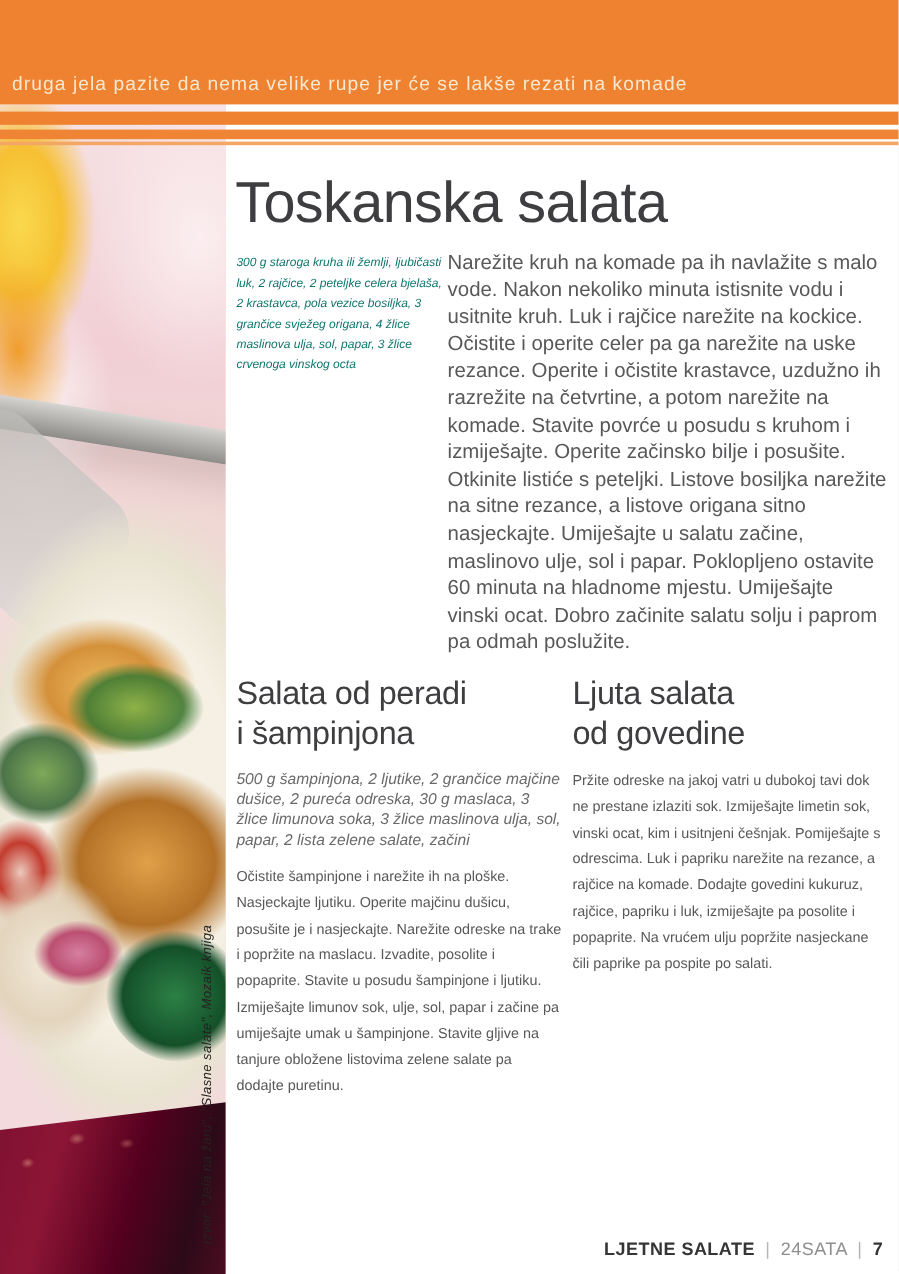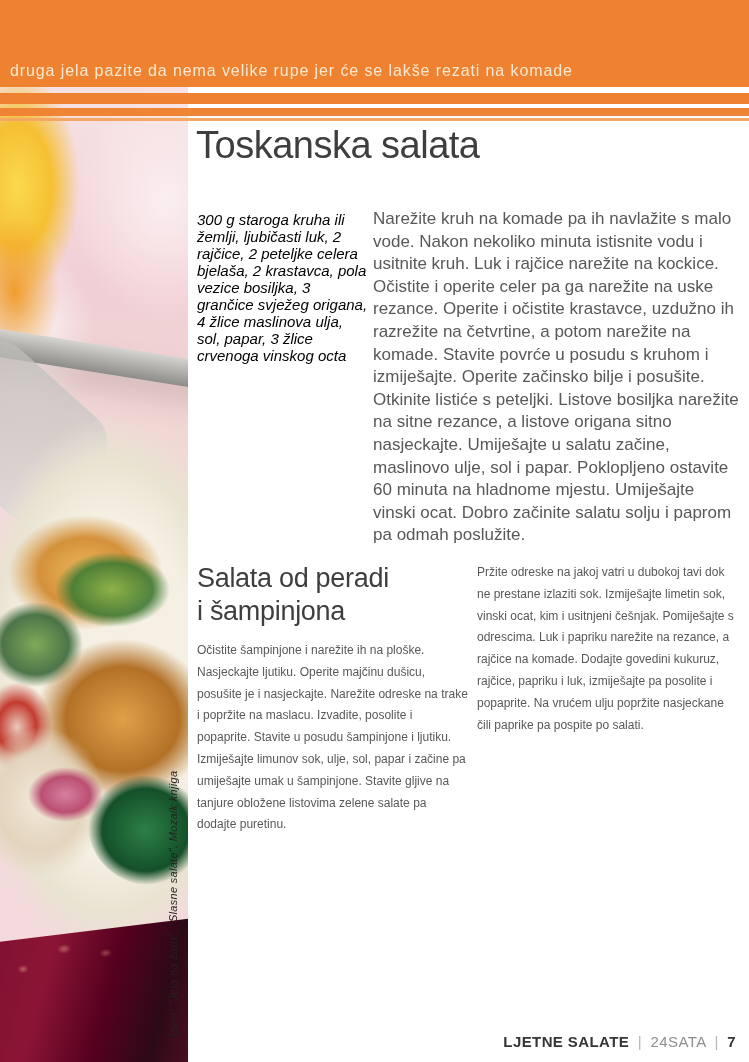--- a/index.html
+++ b/index.html
@@ -67,27 +67,27 @@
 
   .photo-caption {
     position:absolute; left:166px; top:737px; height:300px; z-index:3;
     writing-mode:vertical-rl; transform:rotate(180deg);
     font-style:italic; font-size:11px; line-height:15px;
     color:#26221f; letter-spacing:0.3px; white-space:nowrap;
   }
 
   
   .title {
-    position:absolute; left:196px; top:124px; z-index:2;
-    font-size:38px; font-weight:normal; color:#3e3e40; letter-spacing:-0.5px; margin:0;
+    position:absolute; left:196px; top:142px; z-index:2;
+    font-size:48px; font-weight:normal; color:#3e3e40; letter-spacing:-0.5px; margin:0;
     white-space:nowrap;
   }
   .ing-main {
     position:absolute; left:197px; top:211px; width:172px; z-index:2;
-    font-style:italic; font-size:15px; line-height:17px; color:#000000;
+    font-style:italic; font-size:10px; line-height:17px; color:#0f766e;
   }
   .body-main {
     position:absolute; left:373px; top:208px; width:366px; z-index:2;
     font-size:17px; line-height:22.6px; color:#58585a;
   }
   .col { position:absolute; top:562px; z-index:2; }
   .col1 { left:197px; width:272px; }
   .col2 { left:477px; width:264px; }
   .col h2 {
     font-size:27px; line-height:33px; font-weight:normal; color:#3e3e40;
@@ -134,24 +134,27 @@
   </div>
   <div class="photo-caption">Izvor: "Jela na žaru", "Slasne salate", Mozaik knjiga</div>
 
   <h1 class="title">Toskanska salata</h1>
   <div class="ing-main">300 g staroga kruha ili žemlji, ljubičasti luk, 2 rajčice, 2 peteljke celera bjelaša, 2 krastavca, pola vezice bosiljka, 3 grančice svježeg origana, 4 žlice maslinova ulja, sol, papar, 3 žlice crvenoga vinskog octa</div>
   <div class="body-main">Narežite kruh na komade pa ih navlažite s malo vode. Nakon nekoliko minuta istisnite vodu i usitnite kruh. Luk i rajčice narežite na kockice. Očistite i operite celer pa ga narežite na uske rezance. Operite i očistite krastavce, uzdužno ih razrežite na četvrtine, a potom narežite na komade. Stavite povrće u posudu s kruhom i izmiješajte. Operite začinsko bilje i posušite. Otkinite listiće s peteljki. Listove bosiljka narežite na sitne rezance, a listove origana sitno nasjeckajte. Umiješajte u salatu začine, maslinovo ulje, sol i papar. Poklopljeno ostavite 60 minuta na hladnome mjestu. Umiješajte vinski ocat. Dobro začinite salatu solju i paprom pa odmah poslužite.</div>
 
   <div class="col col1">
     <h2>Salata od peradi
 i šampinjona</h2>
+    <div class="ing">500 g šampinjona, 2 ljutike, 2 grančice majčine dušice, 2 pureća odreska, 30 g maslaca, 3 žlice limunova soka, 3 žlice maslinova ulja, sol, papar, 2 lista zelene salate, začini</div>
     <div class="instr">Očistite šampinjone i narežite ih na ploške. Nasjeckajte ljutiku. Operite majčinu dušicu, posušite je i nasjeckajte. Narežite odreske na trake i popržite na maslacu. Izvadite, posolite i popaprite. Stavite u posudu šampinjone i ljutiku. Izmiješajte limunov sok, ulje, sol, papar i začine pa umiješajte umak u šampinjone. Stavite gljive na tanjure obložene listovima zelene salate pa dodajte puretinu.</div>
   </div>
 
   <div class="col col2">
+    <h2>Ljuta salata
+od govedine</h2>
     <div class="instr">Pržite odreske na jakoj vatri u dubokoj tavi dok ne prestane izlaziti sok. Izmiješajte limetin sok, vinski ocat, kim i usitnjeni češnjak. Pomiješajte s odrescima. Luk i papriku narežite na rezance, a rajčice na komade. Dodajte govedini kukuruz, rajčice, papriku i luk, izmiješajte pa posolite i popaprite. Na vrućem ulju popržite nasjeckane čili paprike pa pospite po salati.</div>
   </div>
 
   <div class="footer">
     <span class="f-bold">LJETNE SALATE</span>
     <span class="f-sep">|</span>
     <span class="f-brand">24SATA</span>
     <span class="f-sep">|</span>
     <span class="f-bold">7</span>
   </div>

